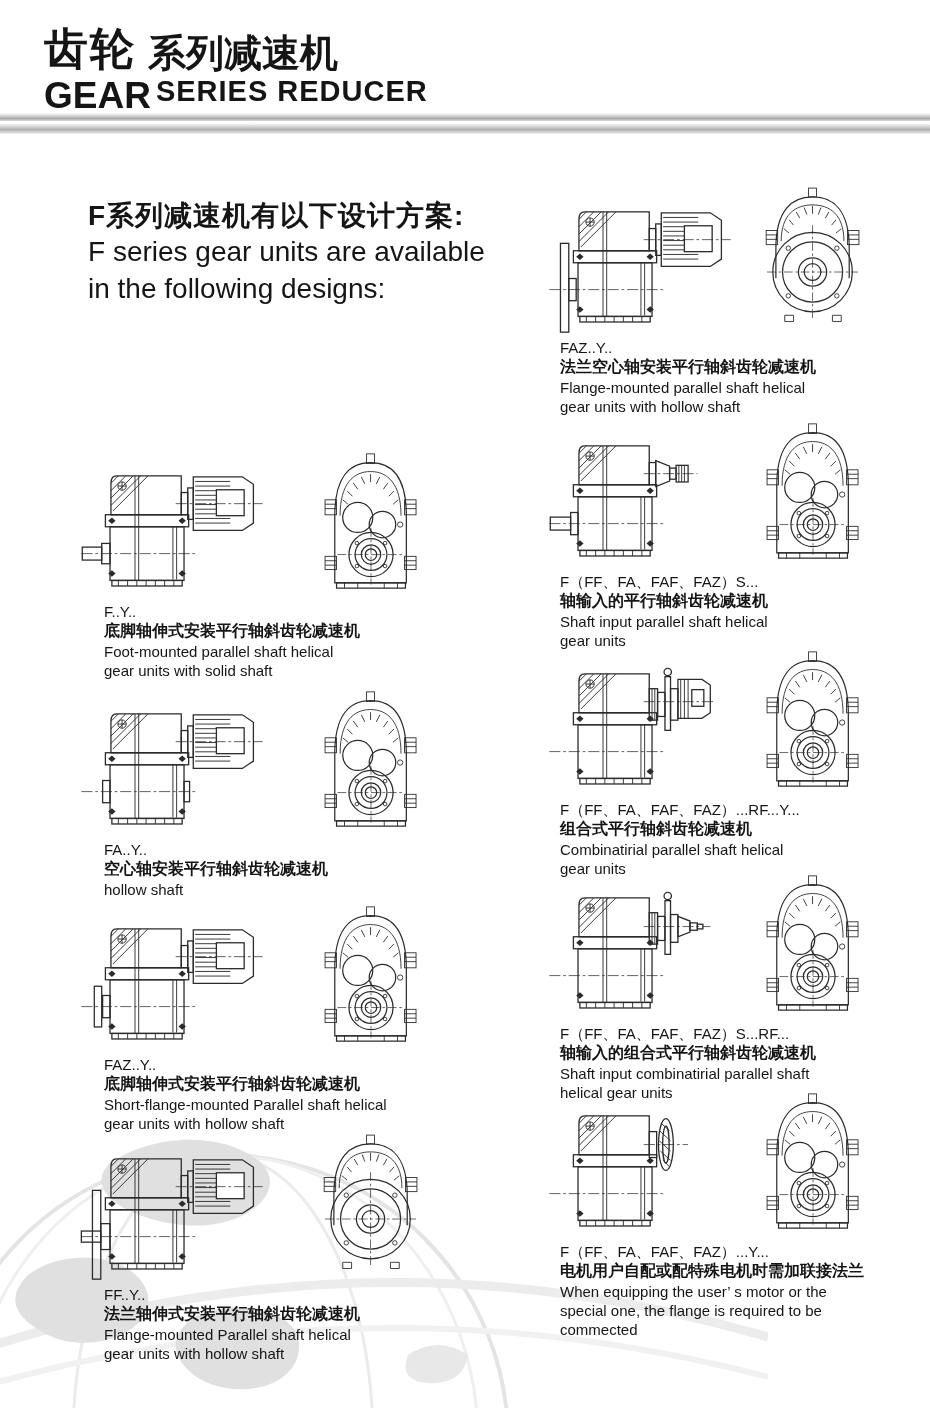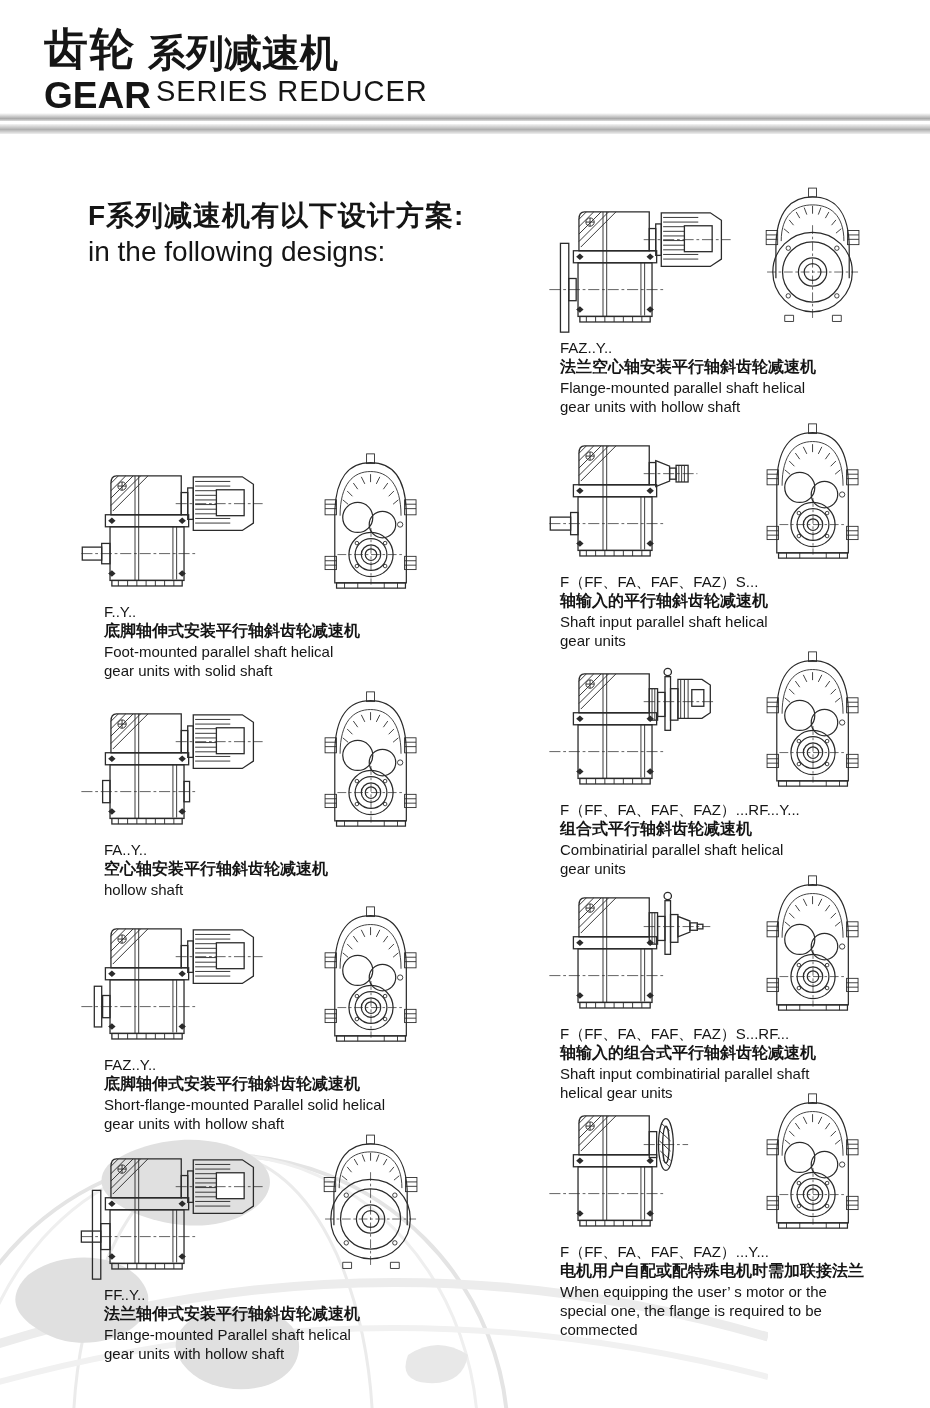--- a/index.html
+++ b/index.html
@@ -7,21 +7,21 @@
     width:930px;height:1408px;position:relative;background:#ffffff;
     font-family:"Liberation Sans", sans-serif;color:#151515;overflow:hidden;
   }
   
   .header{position:absolute;top:20px;left:44px;z-index:2;}
   .h-line1{display:flex;align-items:flex-end;gap:12px;}
   .zh-big{font-size:44px;font-weight:800;letter-spacing:2px;}
   .zh-rest{font-size:38px;font-weight:700;}
   .h-line2{display:flex;align-items:flex-start;gap:5px;margin-top:-4px;}
   .en-big{font-size:37px;font-weight:800;}
-  .en-rest{font-size:29px;font-weight:400;letter-spacing:1px;}
+  .en-rest{font-size:29px;font-weight:700;letter-spacing:1px;}
   .divider1{position:absolute;top:113px;left:0;width:930px;height:8px;
     background:linear-gradient(180deg,#ffffff,#a9a9a9 70%,#dcdcdc);z-index:1;}
   .divider2{position:absolute;top:124px;left:0;width:930px;height:10px;
     background:linear-gradient(180deg,#f4f4f4,#b0b0b0 55%,#efefef);z-index:1;}
   
   .intro{position:absolute;top:198px;left:88px;line-height:1.3;z-index:2;}
   .intro .zh{font-size:28px;font-weight:600;letter-spacing:1px;}
   .intro .en{font-size:28px;font-weight:400;}
   
   .entry{position:absolute;width:470px;z-index:2;}
@@ -258,20 +258,21 @@
   <div class="h-line2">
     <span class="en-big">GEAR</span>
     <span class="en-rest">SERIES REDUCER</span>
   </div>
 </div>
 <div class="divider1"></div>
 <div class="divider2"></div>
 
 <div class="intro">
   <div class="zh">F系列减速机有以下设计方案:</div>
+  <div class="en">F series gear units are available</div>
   <div class="en">in the following designs:</div>
 </div>
 
 <div class="entry entry-left e-l0">
   <div class="figs">
     <svg class="side" viewBox="0 0 200 160">
         <use href="#side-view-motor-solid-shaft"></use>
       </svg>
     <svg class="front" viewBox="0 0 120 160">
         <use href="#front-view-standard"></use>
@@ -306,21 +307,21 @@
     <svg class="side" viewBox="0 0 200 160">
         <use href="#side-view-motor-short-flange"></use>
       </svg>
     <svg class="front" viewBox="0 0 120 160">
         <use href="#front-view-standard"></use>
       </svg>
   </div>
   <div class="caption">
     <div class="model">FAZ..Y..</div>
     <div class="cap-zh">底脚轴伸式安装平行轴斜齿轮减速机</div>
-    <div class="cap-en">Short-flange-mounted Parallel solid helical</div>
+    <div class="cap-en">Short-flange-mounted Parallel shaft helical</div>
     <div class="cap-en">gear units with hollow shaft</div>
   </div>
 </div>
 
 <div class="entry entry-left e-l3">
   <div class="figs">
     <svg class="side" viewBox="0 0 200 160">
         <use href="#side-view-motor-flange-shaft"></use>
       </svg>
     <svg class="front" viewBox="0 0 120 160">

